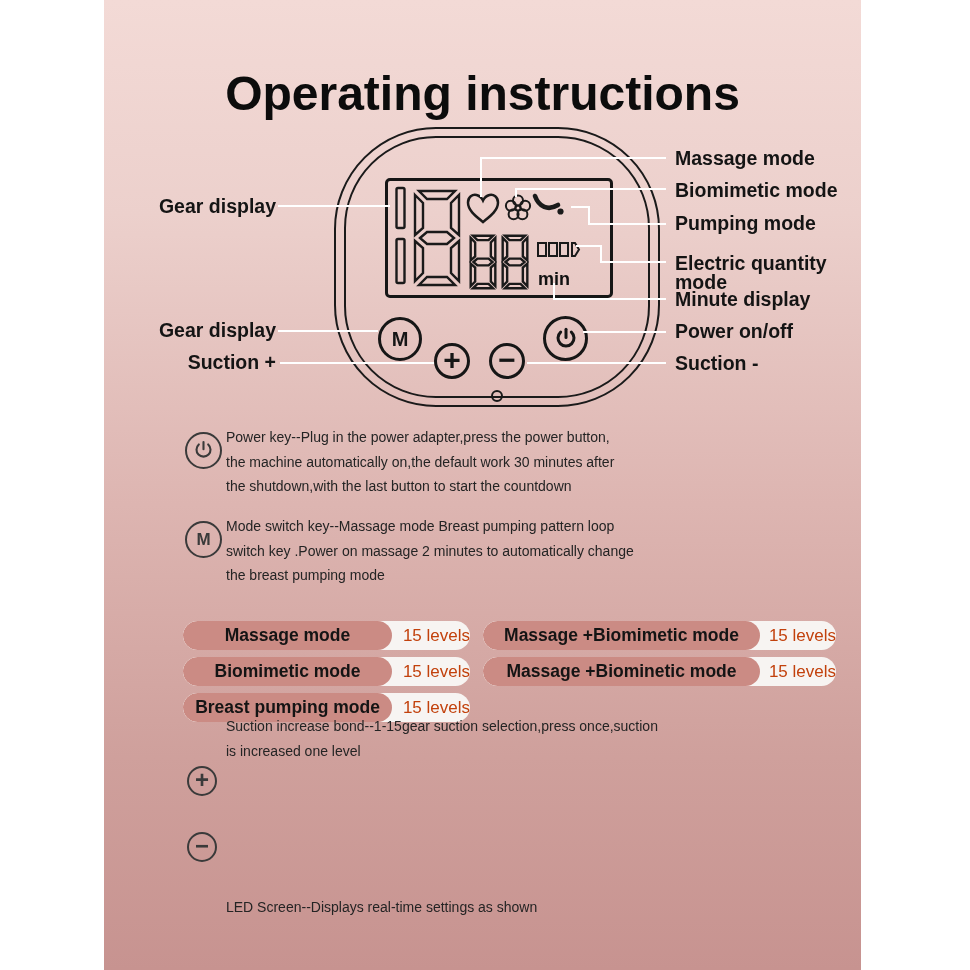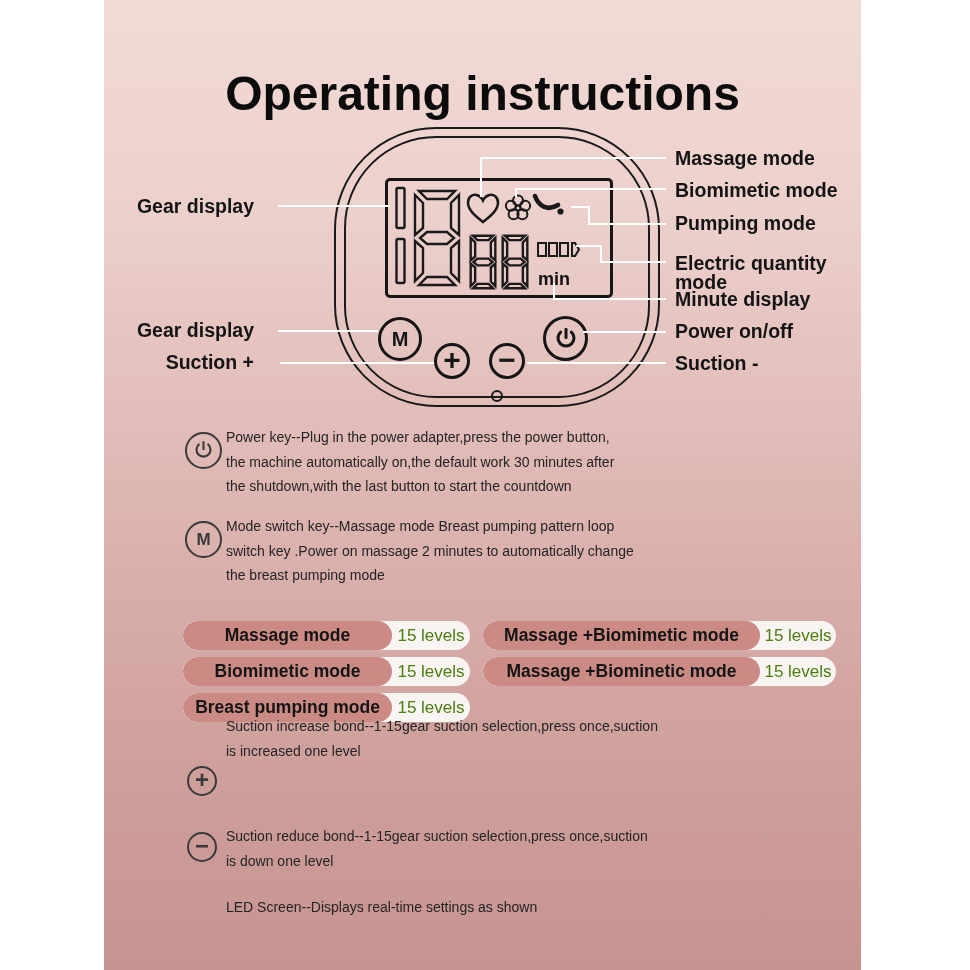--- a/index.html
+++ b/index.html
@@ -25,38 +25,38 @@
   .btn-m{left:378px;top:317px;width:38px;height:38px;font-size:20px;font-weight:bold;}
   .btn-plus{left:434px;top:343px;width:36px;height:36px;font-size:30px;font-weight:bold;padding-bottom:3px;box-sizing:border-box;}
   .btn-minus{left:489px;top:343px;width:36px;height:36px;font-size:30px;font-weight:bold;padding-bottom:3px;box-sizing:border-box;}
   .btn-power{left:543px;top:316px;width:39px;height:39px;}
 
   
   .cl{position:absolute;background:var(--connector,#ffffff);z-index:5;}
 
   
   .lbl{position:absolute;font-weight:bold;font-size:19.5px;color:#141414;white-space:nowrap;z-index:6;}
-  .lbl-left{left:88px;width:166px;text-align:right;}
+  .lbl-left{left:110px;width:166px;text-align:right;}
   .lbl-right{left:675px;}
   .lbl-two{line-height:19px;}
 
   
   .ikon{position:absolute;border:2px solid #3a3a3a;border-radius:50%;color:#3a3a3a;
         display:flex;align-items:center;justify-content:center;background:transparent;}
   .ikon-lg{width:33px;height:33px;}
   .ikon-sm{width:30px;height:30px;}
   .ptext{position:absolute;font-size:14px;line-height:24.5px;color:#242424;white-space:nowrap;}
 
   
   .pill{position:absolute;height:29px;background:var(--pill-bg,#f7f4f2);border-radius:15px;
         display:flex;align-items:center;overflow:hidden;}
   .pill-name{height:100%;background:var(--pill-rose,#cb8b84);border-radius:15px;
              display:flex;align-items:center;justify-content:center;
              font-weight:bold;font-size:17.5px;color:#141414;flex:0 0 auto;}
-  .pill-levels{flex:1;text-align:center;font-size:17px;color:#4d7c0f;}
+  .pill-levels{flex:1;text-align:right;font-size:17px;color:#c2410c;}
 </style>
 </head>
 <body>
 
 <div class="page">
   <div class="card"></div>
 
   <h1 class="title">Operating instructions</h1>
 
   <div class="shell-outer"></div>
@@ -209,21 +209,17 @@
     <span>+</span>
   </div>
   <div class="ptext" style="left:226px;top:714px">
     <div>Suction increase bond--1-15gear suction selection,press once,suction</div>
     <div>is increased one level</div>
   </div>
 
   <div class="ikon ikon-sm" style="left:187px;top:832px;font-weight:bold;font-size:24px;padding-bottom:2px;box-sizing:border-box">
     <span>−</span>
   </div>
-  <div class="ptext" style="left:226px;top:824px">
-    <div>Suction reduce bond--1-15gear suction selection,press once,suction</div>
-    <div>is down one level</div>
-  </div>
 
   <div class="ptext" style="left:226px;top:895px">
     <div>LED Screen--Displays real-time settings as shown</div>
   </div>
 </div>
 
 </body></html>

